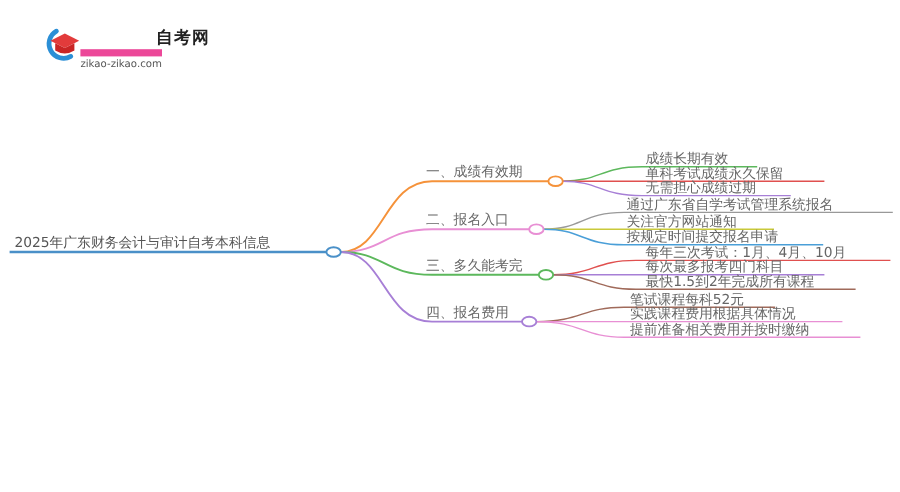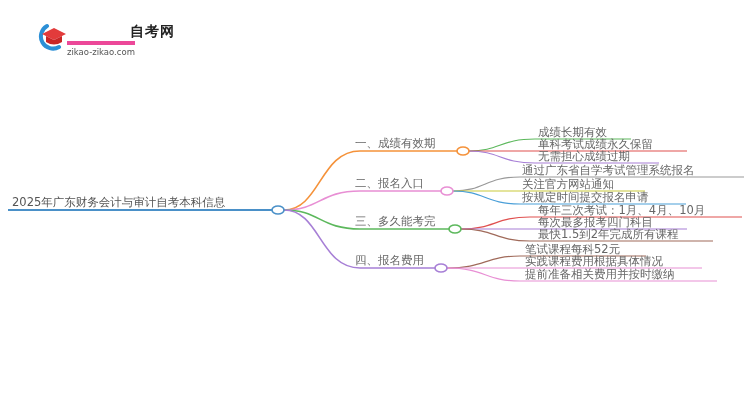--- a/index.html
+++ b/index.html
@@ -1,20 +1,20 @@
 <!DOCTYPE html>
 <html><head>
 <meta charset="utf-8">
 <style>
   html, body { margin: 0; padding: 0; background: #ffffff; }
   body { width: 750px; height: 410px; position: relative; overflow: hidden; font-family: "DejaVu Sans", "Liberation Sans", sans-serif; }
   .logo { position: absolute; left: 30px; top: 20px; width: 150px; height: 34px; }
   .logo-icon { position: absolute; left: 3px; top: 3px; width: 34px; height: 28px; }
   .logo-title { position: absolute; left: 80px; top: 3px; font-size: 14px; font-weight: bold; color: #222; letter-spacing: 1px; margin-left: 20px; }
-  .logo-sub { position: absolute; left: 37px; top: 21px; font-size: 8.5px; color: #555; padding-top: 2px; border-top: 4px solid #ec4899; }
+  .logo-sub { position: absolute; left: 37px; top: 21px; font-size: 8.5px; color: #555; padding-top: 2px; border-top: 6px solid #ec4899; }
   svg.map { position: absolute; left: 0; top: 0; }
   .t { font-size: 11.5px; fill: #666; }
   .tl { font-size: 11.5px; fill: #555; }
 </style>
 </head>
 <body>
 
 <div class="logo">
   <svg class="logo-icon" viewBox="0 0 34 28">
     <path d="M14 3 A12 12 0 1 0 26 24" fill="none" stroke="#2b8fd6" stroke-width="4" stroke-linecap="round"></path>

